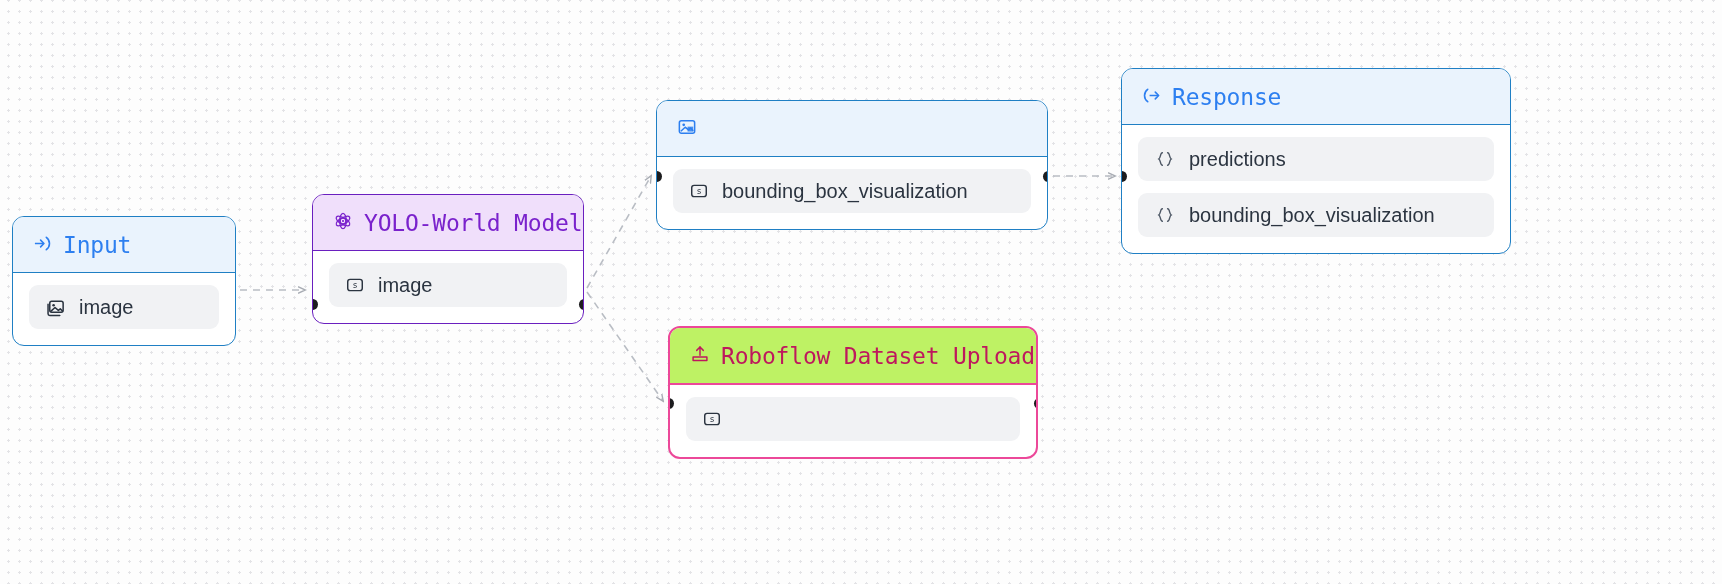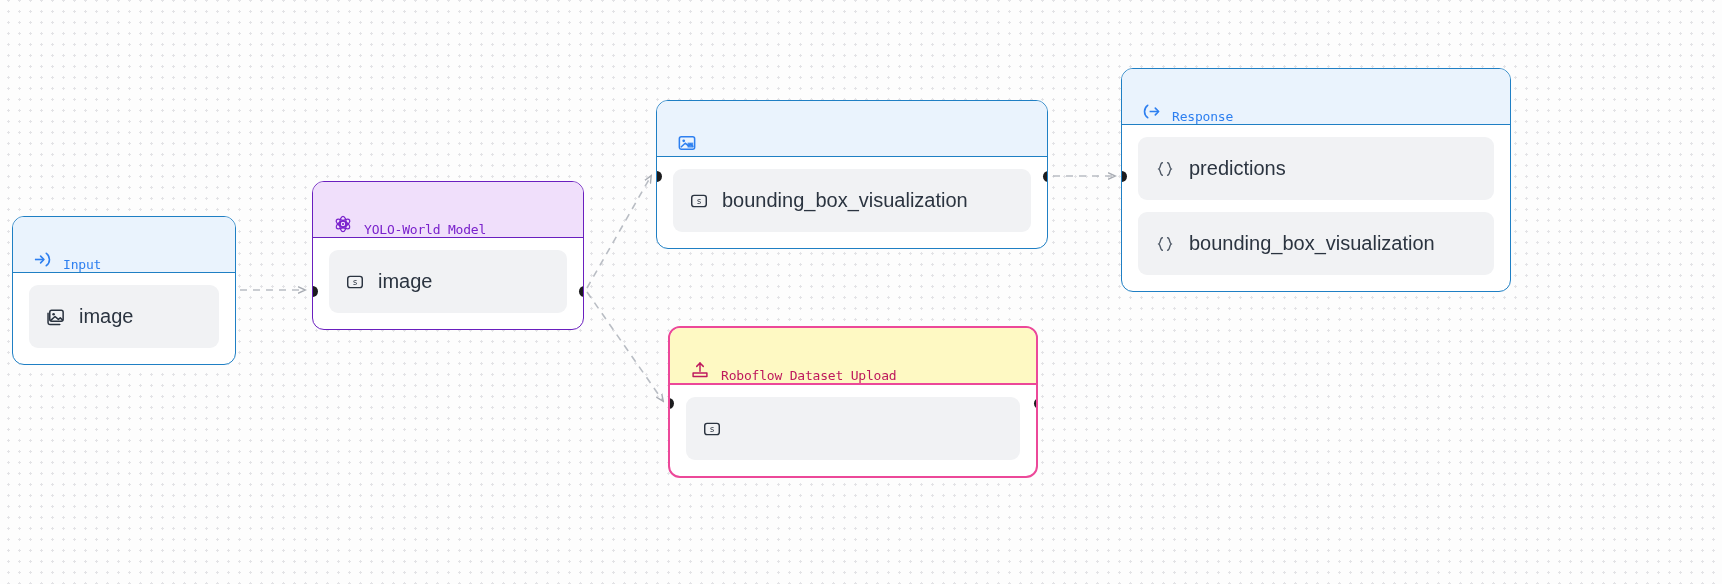--- a/index.html
+++ b/index.html
@@ -27,60 +27,60 @@
   }
   .node {
     position: absolute;
     box-sizing: border-box;
     border-radius: 12px;
     background: #ffffff;
     overflow: hidden;
   }
   .node-header {
     display: flex;
-    align-items: flex-end;
+    align-items: center;
     gap: 11px;
     padding: 0 20px;
     height: 55px;
     font-family: "DejaVu Sans Mono", "Liberation Mono", monospace;
-    font-size: 13px;
+    font-size: 23px;
     letter-spacing: -0.2px;
     white-space: nowrap;
   }
   .node-body {
     padding: 12px 16px 16px 16px;
     display: flex;
     flex-direction: column;
     gap: 12px;
   }
   .row {
     display: flex;
     align-items: center;
     gap: 13px;
     background: #f1f2f4;
     border-radius: 9px;
-    height: 63px;
+    height: 44px;
     padding: 0 16px;
     color: #2b3440;
     font-size: 20px;
     white-space: nowrap;
   }
   .row .glyph { flex: 0 0 auto; display: flex; align-items: center; }
 
   
   .node.blue { border: 1.6px solid #1f7fc4; }
   .node.blue .node-header { background: #eaf3fd; color: #2d7ff0; border-bottom: 1.6px solid #1f7fc4; }
 
   
-  .node.purple { border: 1.6px solid #6a1fbf; }
+  .node.purple { border: 1.6px solid #6a1fbf; margin-top: 13px; }
   .node.purple .node-header { background: #f0dffb; color: #7a22cc; border-bottom: 1.6px solid #6a1fbf; }
 
   
   .node.pink { border: 2.2px solid #ec4899; }
-  .node.pink .node-header { background: #fef9c3; color: #be185d; border-bottom: 2.2px solid #ec4899; }
+  .node.pink .node-header { background: #bef264; color: #be185d; border-bottom: 2.2px solid #ec4899; }
 
   .port {
     position: absolute;
     width: 11px;
     height: 11px;
     border-radius: 50%;
     background: #1c1c1e;
   }
 </style>
 </head>

